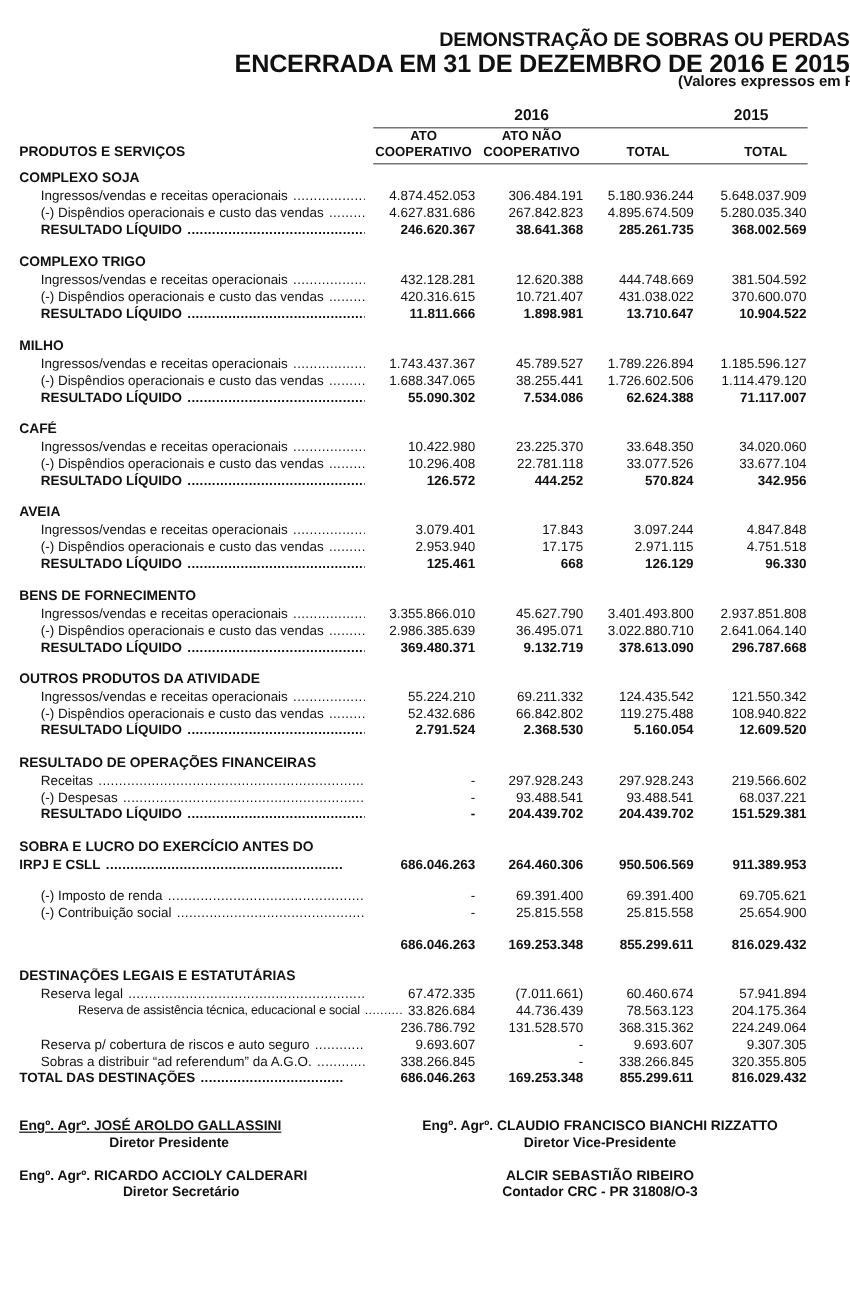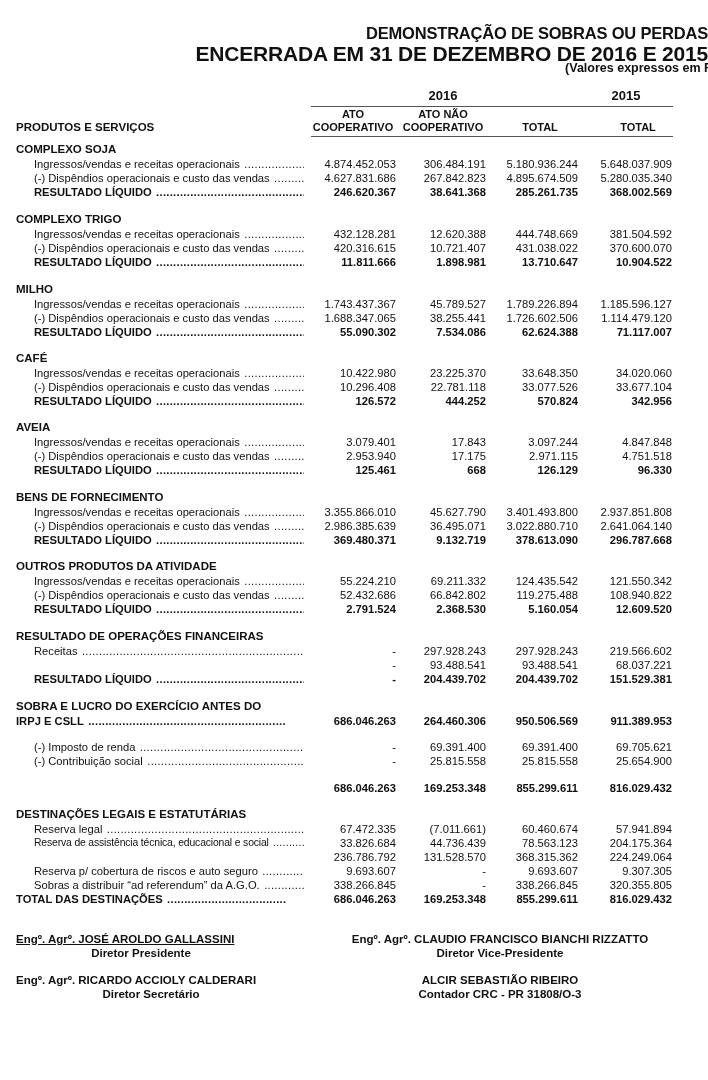--- a/index.html
+++ b/index.html
@@ -234,20 +234,21 @@
       <span class="lbl">RESULTADO DE OPERAÇÕES FINANCEIRAS</span>
     </div>
   <div class="row" style="top:644px">
       <span class="lbl dots"><span class="txt">Receitas</span></span>
       <span class="c c1">-</span>
       <span class="c c2">297.928.243</span>
       <span class="c c3">297.928.243</span>
       <span class="c c4">219.566.602</span>
     </div>
   <div class="row" style="top:658px">
+      <span class="lbl dots"><span class="txt">(-) Despesas</span></span>
       <span class="c c1">-</span>
       <span class="c c2">93.488.541</span>
       <span class="c c3">93.488.541</span>
       <span class="c c4">68.037.221</span>
     </div>
   <div class="row bold" style="top:672px">
       <span class="lbl dots"><span class="txt">RESULTADO LÍQUIDO</span></span>
       <span class="c c1">-</span>
       <span class="c c2">204.439.702</span>
       <span class="c c3">204.439.702</span>
@@ -291,21 +292,21 @@
       <span class="lbl">DESTINAÇÕES LEGAIS E ESTATUTÁRIAS</span>
     </div>
   <div class="row" style="top:822px">
       <span class="lbl dots"><span class="txt">Reserva legal</span></span>
       <span class="c c1">67.472.335</span>
       <span class="c c2">(7.011.661)</span>
       <span class="c c3">60.460.674</span>
       <span class="c c4">57.941.894</span>
     </div>
   <div class="row" style="top:836px">
-      <span class="lbl dots" style="font-size:10.4px;letter-spacing:-0.15px;"><span class="txt">Reserva de assistência técnica, educacional e social</span></span>
+      <span class="lbl dots" style="font-size:10.4px;letter-spacing:-0.15px;margin-left:31px;"><span class="txt">Reserva de assistência técnica, educacional e social</span></span>
       <span class="c c1">33.826.684</span>
       <span class="c c2">44.736.439</span>
       <span class="c c3">78.563.123</span>
       <span class="c c4">204.175.364</span>
     </div>
   <div class="row" style="top:850px">
       <span class="c c1">236.786.792</span>
       <span class="c c2">131.528.570</span>
       <span class="c c3">368.315.362</span>
       <span class="c c4">224.249.064</span>

